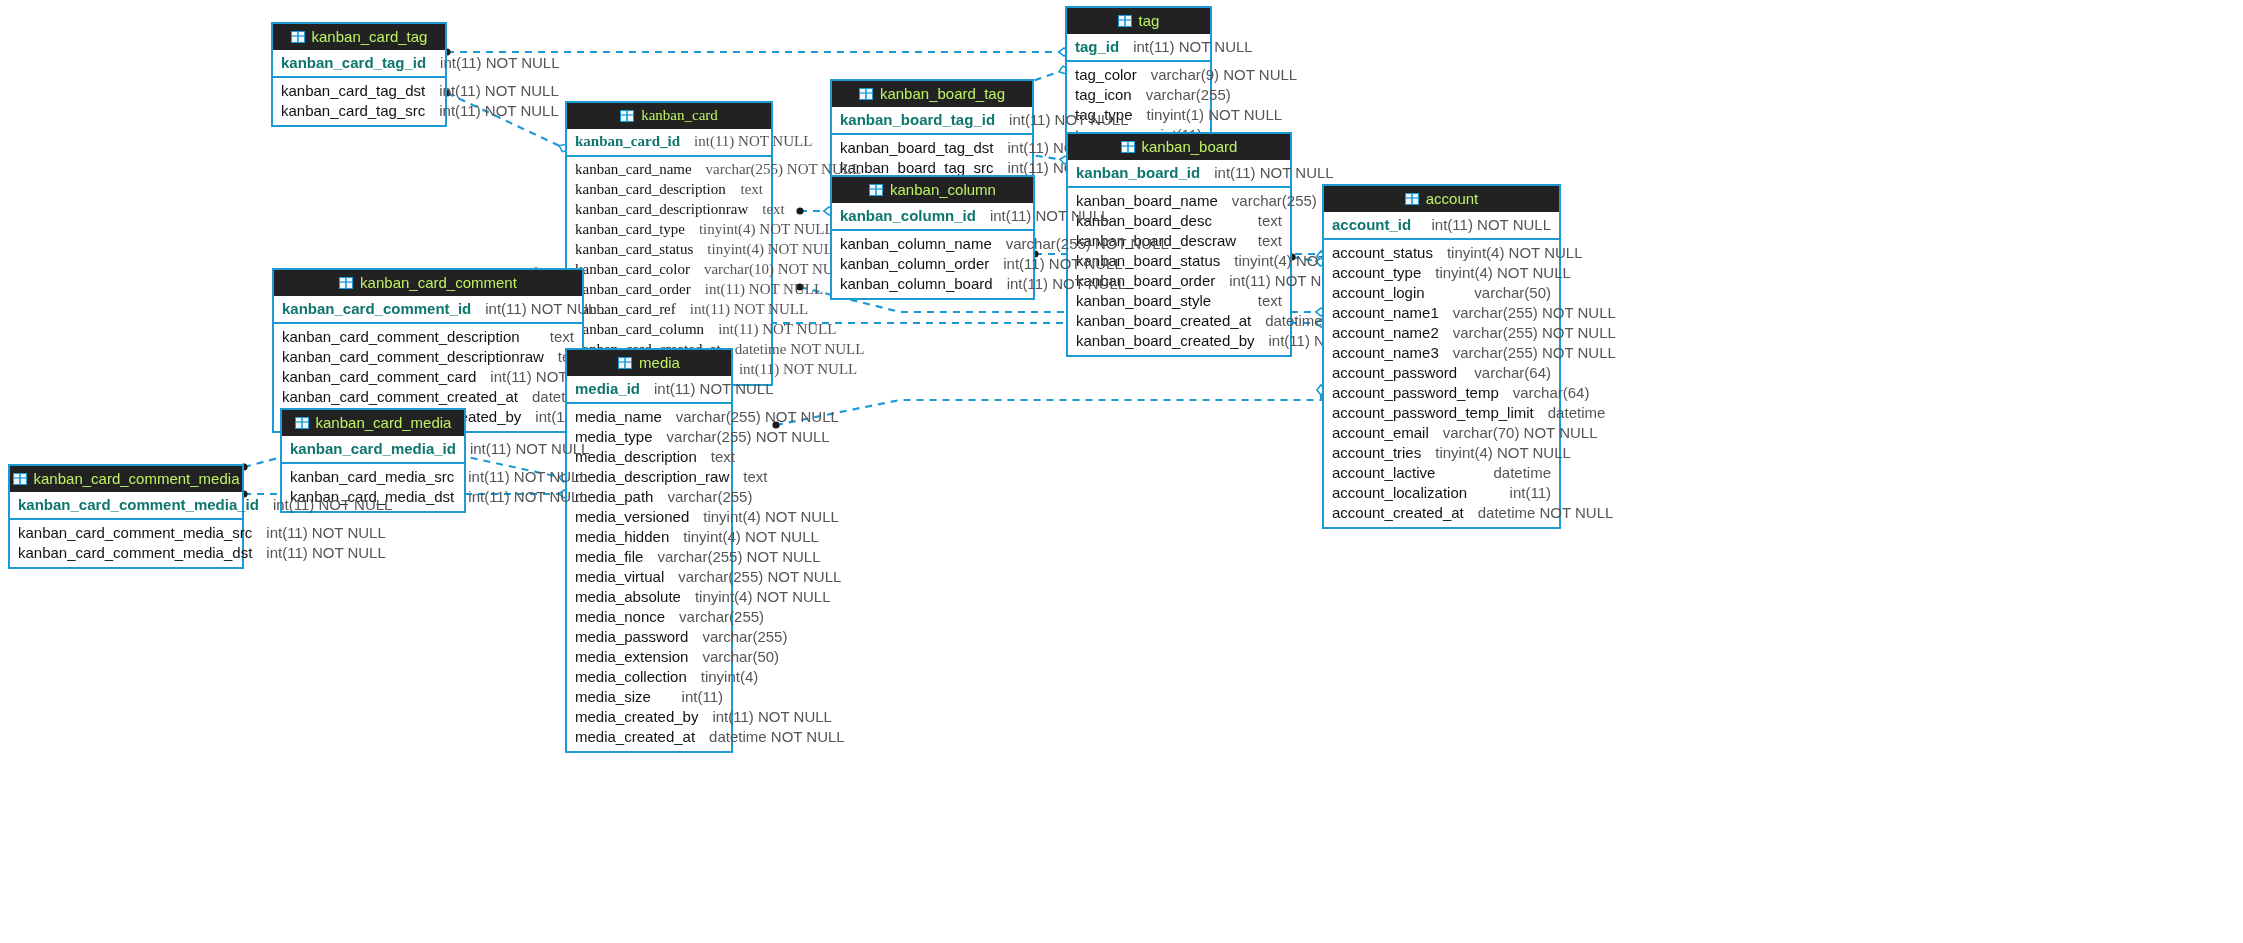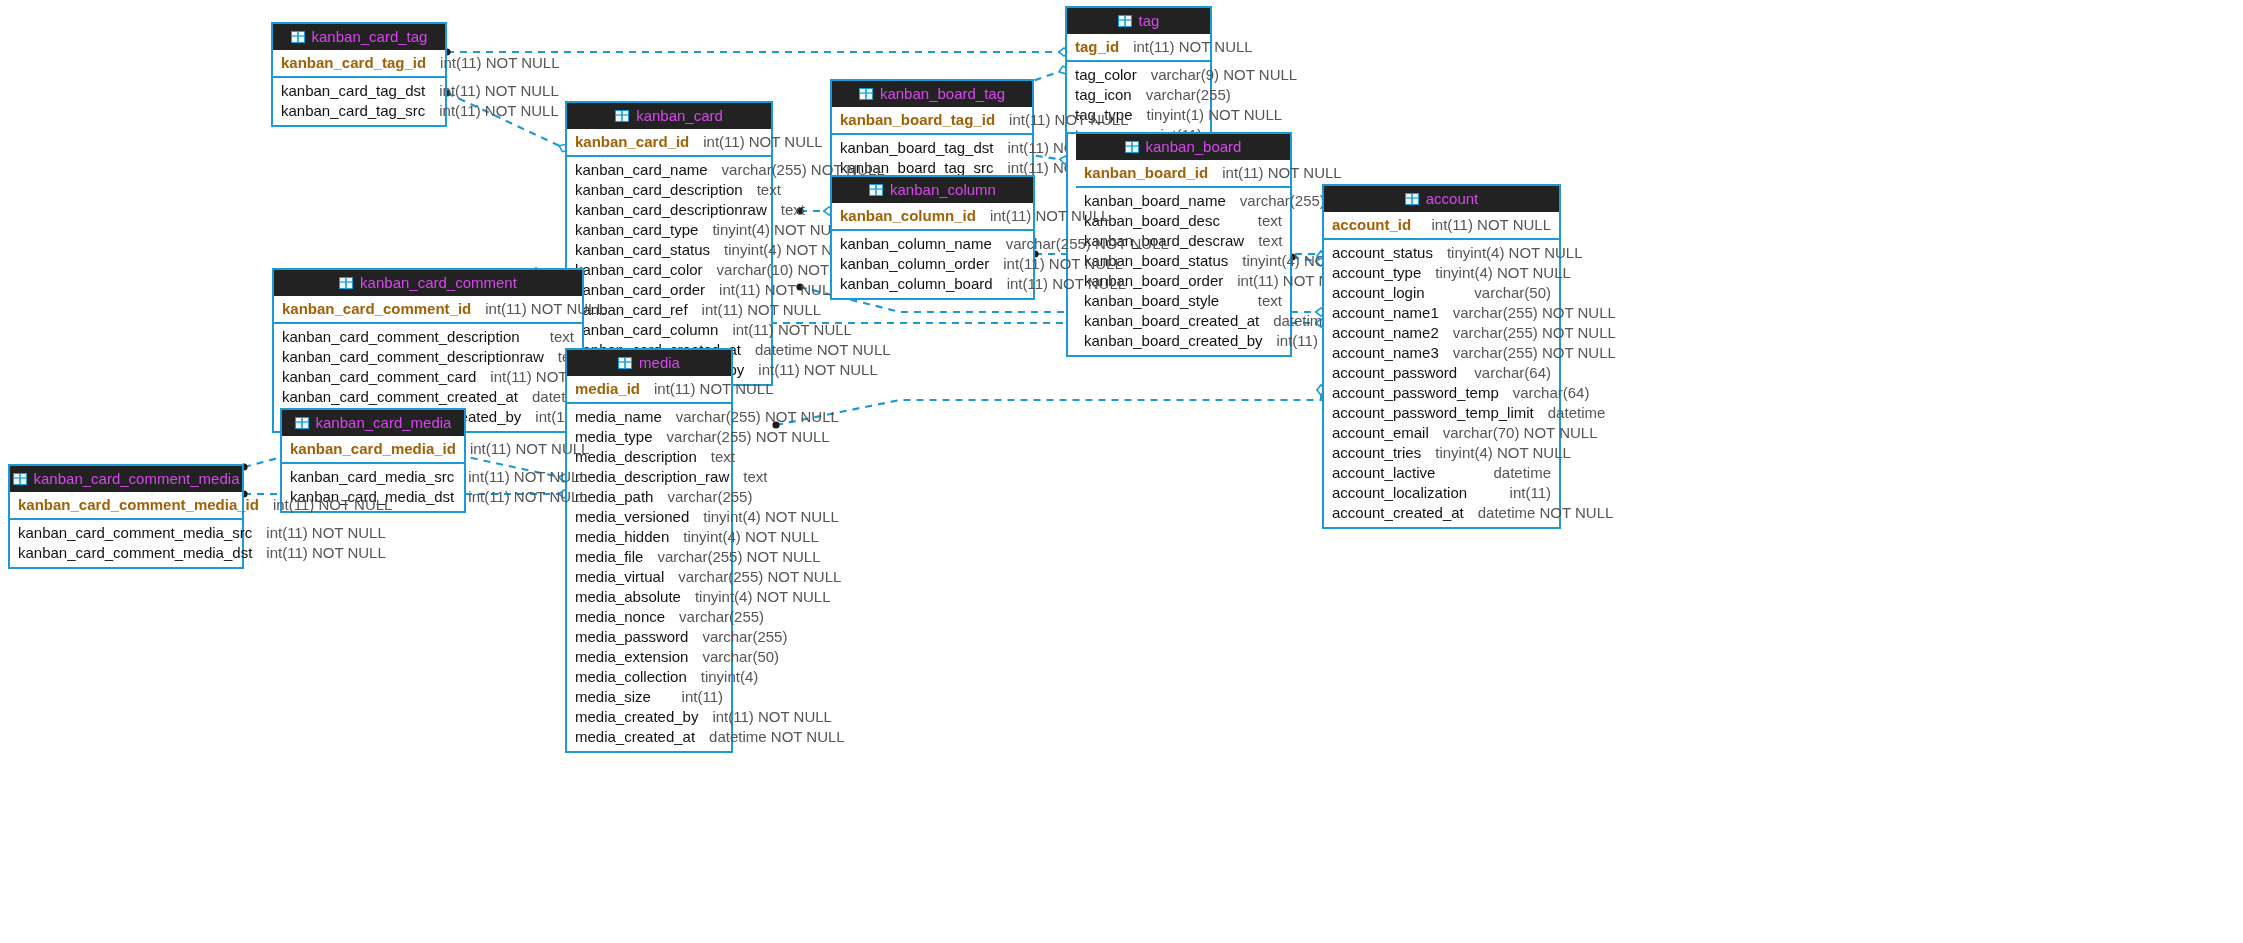--- a/index.html
+++ b/index.html
@@ -31,21 +31,21 @@
     position: absolute;
     box-sizing: border-box;
     border: 2px solid #1b9ad6;
     background: #ffffff;
     z-index: 5;
     font-size: 15px;
     line-height: 1;
   }
   .entity-header {
     background: #222222;
-    color: #d946ef;
+    color: #bef264;
     text-align: center;
     font-size: 15px;
     padding: 5px 8px 6px 8px;
     white-space: nowrap;
     display: flex;
     align-items: center;
     justify-content: center;
     gap: 7px;
   }
   .tbl-icon {
@@ -61,21 +61,21 @@
     justify-content: space-between;
     align-items: baseline;
     padding: 5px 8px 6px 8px;
     border-bottom: 2px solid #1b9ad6;
     background: #ffffff;
     white-space: nowrap;
     gap: 14px;
   }
   .entity-pk .fld {
     font-weight: bold;
-    color: #a16207;
+    color: #0f766e;
   }
   .entity-pk .typ {
     color: #555555;
   }
   .entity-rows {
     padding: 3px 0 4px 0;
   }
   .row {
     display: flex;
     justify-content: space-between;
@@ -228,21 +228,21 @@
           <div class="row">
             <span class="fld">kanban_board_tag_dst</span>
             <span class="typ">int(11) NOT NULL</span>
           </div>
           <div class="row">
             <span class="fld">kanban_board_tag_src</span>
             <span class="typ">int(11) NOT NULL</span>
           </div>
         </div>
       </div>
-      <div class="entity" style="left: 565px; top: 101px; width: 208px;">
+      <div class="entity" style="left: 565px; top: 101px; width: 208px; font-family: Liberation Serif, serif;">
         <div class="entity-header">
           <span class="tbl-icon">
             <svg width="14" height="12" viewBox="0 0 14 12">
               <rect x="0" y="0" width="14" height="12" fill="#1b9ad6"></rect>
               <rect x="1" y="1" width="5.2" height="3.4" fill="#ffffff" opacity=".92"></rect>
               <rect x="7.8" y="1" width="5.2" height="3.4" fill="#ffffff" opacity=".92"></rect>
               <rect x="1" y="5.6" width="5.2" height="5.4" fill="#ffffff" opacity=".92"></rect>
               <rect x="7.8" y="5.6" width="5.2" height="5.4" fill="#ffffff" opacity=".92"></rect>
             </svg>
           </span>
@@ -292,21 +292,21 @@
           <div class="row">
             <span class="fld">kanban_card_created_at</span>
             <span class="typ">datetime NOT NULL</span>
           </div>
           <div class="row">
             <span class="fld">kanban_card_created_by</span>
             <span class="typ">int(11) NOT NULL</span>
           </div>
         </div>
       </div>
-      <div class="entity" style="left: 1066px; top: 132px; width: 226px; padding-left: 8px;">
+      <div class="entity" style="left: 1066px; top: 132px; width: 226px;">
         <div class="entity-header">
           <span class="tbl-icon">
             <svg width="14" height="12" viewBox="0 0 14 12">
               <rect x="0" y="0" width="14" height="12" fill="#1b9ad6"></rect>
               <rect x="1" y="1" width="5.2" height="3.4" fill="#ffffff" opacity=".92"></rect>
               <rect x="7.8" y="1" width="5.2" height="3.4" fill="#ffffff" opacity=".92"></rect>
               <rect x="1" y="5.6" width="5.2" height="5.4" fill="#ffffff" opacity=".92"></rect>
               <rect x="7.8" y="5.6" width="5.2" height="5.4" fill="#ffffff" opacity=".92"></rect>
             </svg>
           </span>

